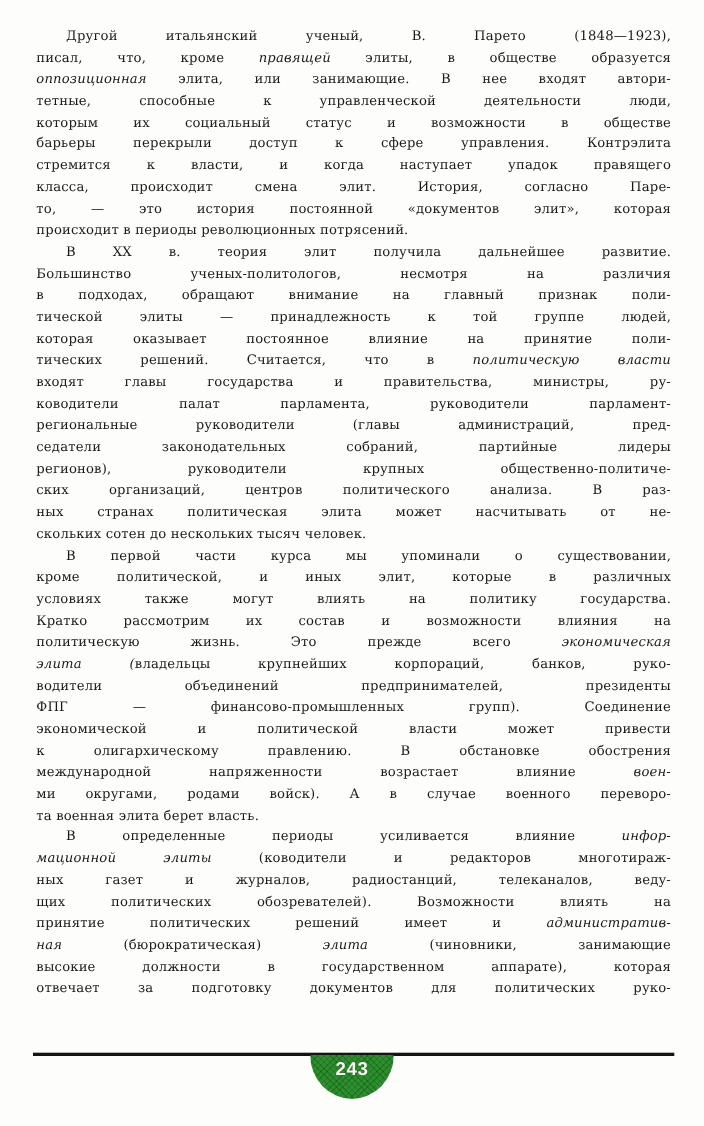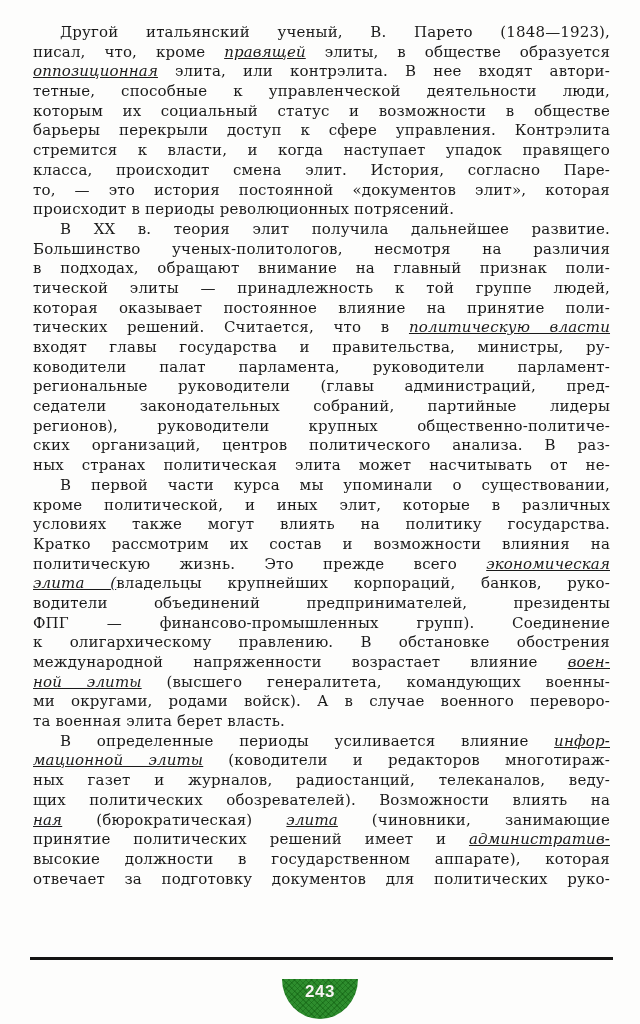--- a/index.html
+++ b/index.html
@@ -17,40 +17,39 @@
   .page {
     position: absolute;
     inset: 0;
   }
   .text-block {
     position: absolute;
     top: 23px;
     left: 33px;
     width: 577px;
     color: #1a1a1a;
-    font-size: 15px;
+    font-size: 12px;
     line-height: 19.7px;
     letter-spacing: 0.15px;
   }
   .line {
     text-align: justify;
     text-align-last: justify;
     white-space: normal;
     height: 19.7px;
     overflow: visible;
   }
   .line.ind {
     text-indent: 27px;
   }
   .line.end {
     text-align-last: left;
   }
   .line em {
     font-style: italic;
-    text-decoration: underline;
   }
   .footer-rule {
     position: absolute;
     left: 30px;
     right: 27px;
     top: 957px;
     height: 3px;
     background: #141414;
   }
   .page-badge {
@@ -61,79 +60,79 @@
     width: 76px;
     height: 40px;
     border-radius: 0 0 50% 50% / 0 0 100% 100%;
     background-color: #2e8d2e;
     background-image:
       repeating-linear-gradient(45deg, rgba(0,70,0,0.28) 0 1px, transparent 1px 4px),
       repeating-linear-gradient(-45deg, rgba(0,70,0,0.28) 0 1px, transparent 1px 4px);
     display: flex;
     align-items: flex-start;
     justify-content: center;
-    margin-top: 20px;
   }
   .page-badge .num {
     margin-top: 3px;
     color: #f7f7f2;
     font-family: "Liberation Sans", sans-serif;
     font-size: 17px;
     font-weight: bold;
     letter-spacing: 0.5px;
     text-shadow: 0 0 1px rgba(0,0,0,0.35);
   }
 </style>
 </head>
 <body>
 
 <div class="page">
   <div class="text-block">
       <div class="line ind"><span>Другой итальянский ученый, В. Парето (1848—1923),</span></div>
       <div class="line"><span>писал, что, кроме </span><em>правящей</em><span> элиты, в обществе образуется</span></div>
-      <div class="line"><em>оппозиционная</em><span> элита, или контрэлита. В нее входят автори-</span></div>
+      <div class="line"><em>оппозиционная</em><span> элита, или занимающие. В нее входят автори-</span></div>
       <div class="line"><span>тетные, способные к управленческой деятельности люди,</span></div>
       <div class="line"><span>которым их социальный статус и возможности в обществе</span></div>
       <div class="line"><span>барьеры перекрыли доступ к сфере управления. Контрэлита</span></div>
       <div class="line"><span>стремится к власти, и когда наступает упадок правящего</span></div>
       <div class="line"><span>класса, происходит смена элит. История, согласно Паре-</span></div>
       <div class="line"><span>то, — это история постоянной «документов элит», которая</span></div>
       <div class="line end"><span>происходит в периоды революционных потрясений.</span></div>
       <div class="line ind"><span>В XX в. теория элит получила дальнейшее развитие.</span></div>
       <div class="line"><span>Большинство ученых-политологов, несмотря на различия</span></div>
       <div class="line"><span>в подходах, обращают внимание на главный признак поли-</span></div>
       <div class="line"><span>тической элиты — принадлежность к той группе людей,</span></div>
       <div class="line"><span>которая оказывает постоянное влияние на принятие поли-</span></div>
       <div class="line"><span>тических решений. Считается, что в </span><em>политическую власти</em></div>
       <div class="line"><span>входят главы государства и правительства, министры, ру-</span></div>
       <div class="line"><span>ководители палат парламента, руководители парламент-</span></div>
       <div class="line"><span>региональные руководители (главы администраций, пред-</span></div>
       <div class="line"><span>седатели законодательных собраний, партийные лидеры</span></div>
       <div class="line"><span>регионов), руководители крупных общественно-политиче-</span></div>
       <div class="line"><span>ских организаций, центров политического анализа. В раз-</span></div>
       <div class="line"><span>ных странах политическая элита может насчитывать от не-</span></div>
+      <div class="line end"><span>скольких сотен до нескольких тысяч человек.</span></div>
       <div class="line ind"><span>В первой части курса мы упоминали о существовании,</span></div>
       <div class="line"><span>кроме политической, и иных элит, которые в различных</span></div>
       <div class="line"><span>условиях также могут влиять на политику государства.</span></div>
       <div class="line"><span>Кратко рассмотрим их состав и возможности влияния на</span></div>
       <div class="line"><span>политическую жизнь. Это прежде всего </span><em>экономическая</em></div>
       <div class="line"><em>элита (</em><span>владельцы крупнейших корпораций, банков, руко-</span></div>
       <div class="line"><span>водители объединений предпринимателей, президенты</span></div>
       <div class="line"><span>ФПГ — финансово-промышленных групп). Соединение</span></div>
+      <div class="line"><span>экономической и политической власти может привести</span></div>
       <div class="line"><span>к олигархическому правлению. В обстановке обострения</span></div>
       <div class="line"><span>международной напряженности возрастает влияние </span><em>воен-</em></div>
-      <div class="line"><em>ной элиты</em><span> (высшего генералитета, командующих военны-</span></div>
       <div class="line"><span>ми округами, родами войск). А в случае военного переворо-</span></div>
       <div class="line end"><span>та военная элита берет власть.</span></div>
       <div class="line ind"><span>В определенные периоды усиливается влияние </span><em>инфор-</em></div>
       <div class="line"><em>мационной элиты</em><span> (ководители и редакторов многотираж-</span></div>
       <div class="line"><span>ных газет и журналов, радиостанций, телеканалов, веду-</span></div>
       <div class="line"><span>щих политических обозревателей). Возможности влиять на</span></div>
+      <div class="line"><span>принятие политических решений имеет и </span><em>административ-</em></div>
       <div class="line"><em>ная</em><span> (бюрократическая) </span><em>элита</em><span> (чиновники, занимающие</span></div>
-      <div class="line"><span>принятие политических решений имеет и </span><em>административ-</em></div>
       <div class="line"><span>высокие должности в государственном аппарате), которая</span></div>
       <div class="line"><span>отвечает за подготовку документов для политических руко-</span></div>
     </div>
   <div class="footer-rule"></div>
   <div class="page-badge">
     <span class="num">243</span>
   </div>
 </div>
 
 </body></html>

